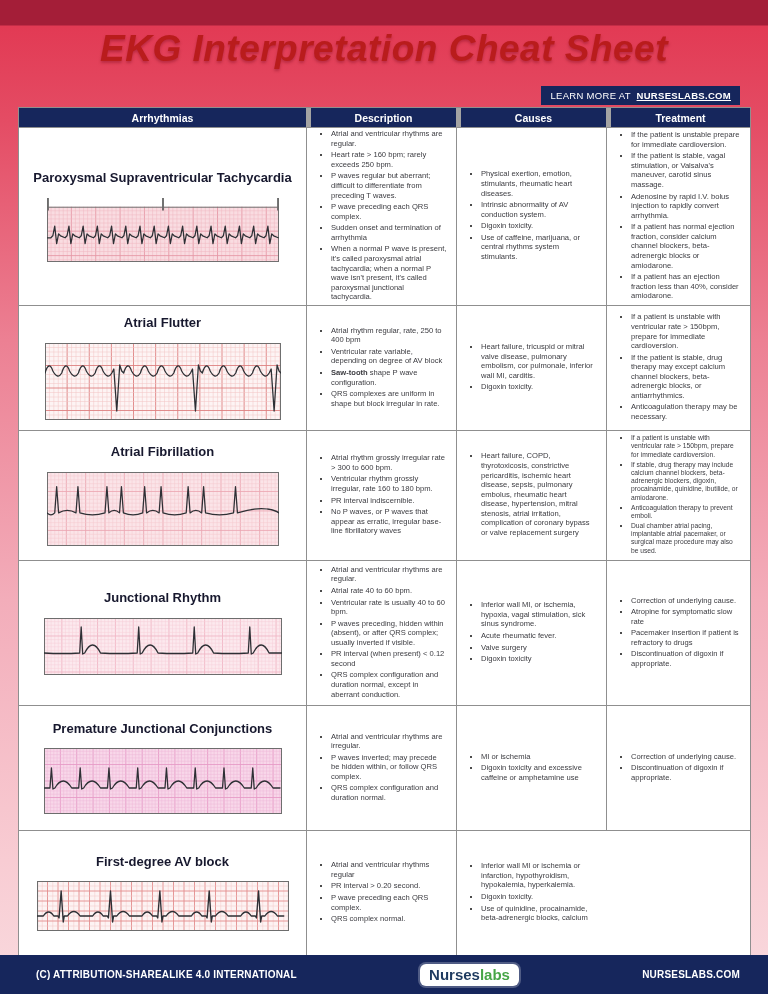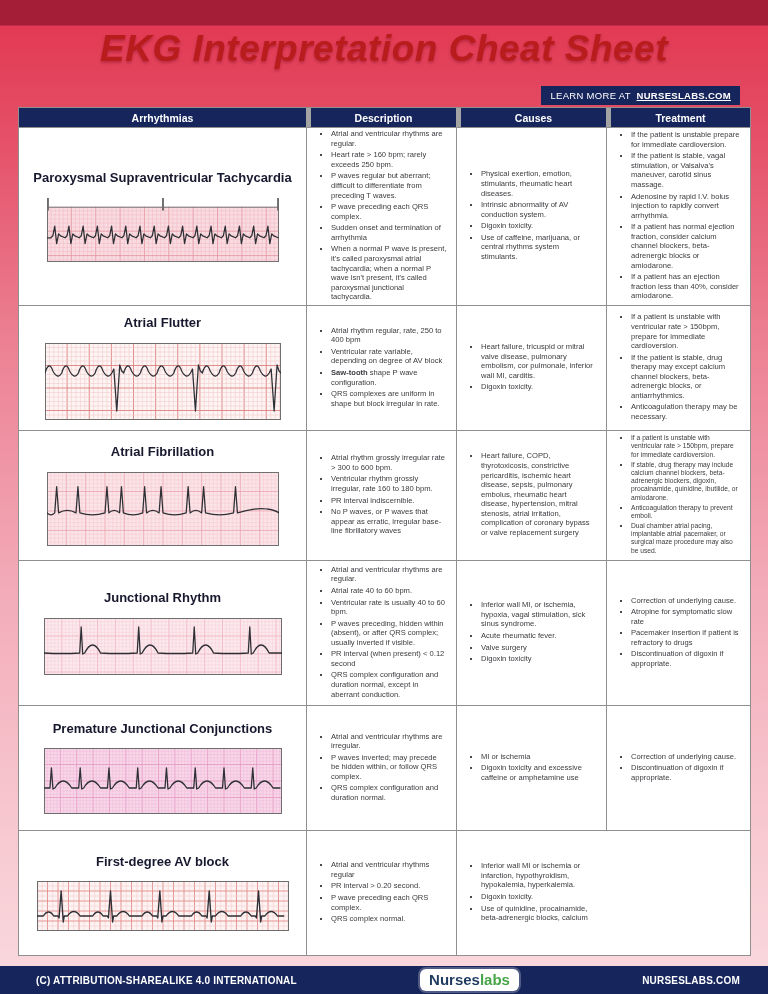--- a/index.html
+++ b/index.html
@@ -47,21 +47,21 @@
   }
   .cell:first-child{border-left:none;}
   .arr{align-items:center;gap:12px;padding:4px 4px;}
   .arr-title{font-size:13px;font-weight:bold;color:#17182e;text-align:center;line-height:1.15;}
   svg.strip{display:block;}
   ul.bullets{margin:0;padding-left:15px;font-size:7.6px;line-height:1.26;color:#3b3b40;}
   ul.bullets li{margin:0 0 2px 0;}
   ul.bullets li::marker{color:#111;}
   ul.bullets.small{font-size:6.7px;line-height:1.22;}
   .footer{
-    position:absolute;left:0;bottom:0;width:768px;height:28px;background:#16265c;
+    position:absolute;left:0;bottom:0;width:768px;height:39px;background:#16265c;
     display:flex;align-items:center;justify-content:space-between;
     padding:0 28px 0 36px;box-sizing:border-box;
   }
   .footer-license,.footer-site{color:#fff;font-size:10px;font-weight:bold;letter-spacing:.2px;}
   .footer-logo{
     background:#fff;border-radius:6px;padding:2px 9px 3px;font-size:15px;font-weight:bold;
     box-shadow:0 0 0 2px rgba(255,255,255,.25);
   }
   .logo-a{color:#1e3a5f;}
   .logo-b{color:#46a546;}

